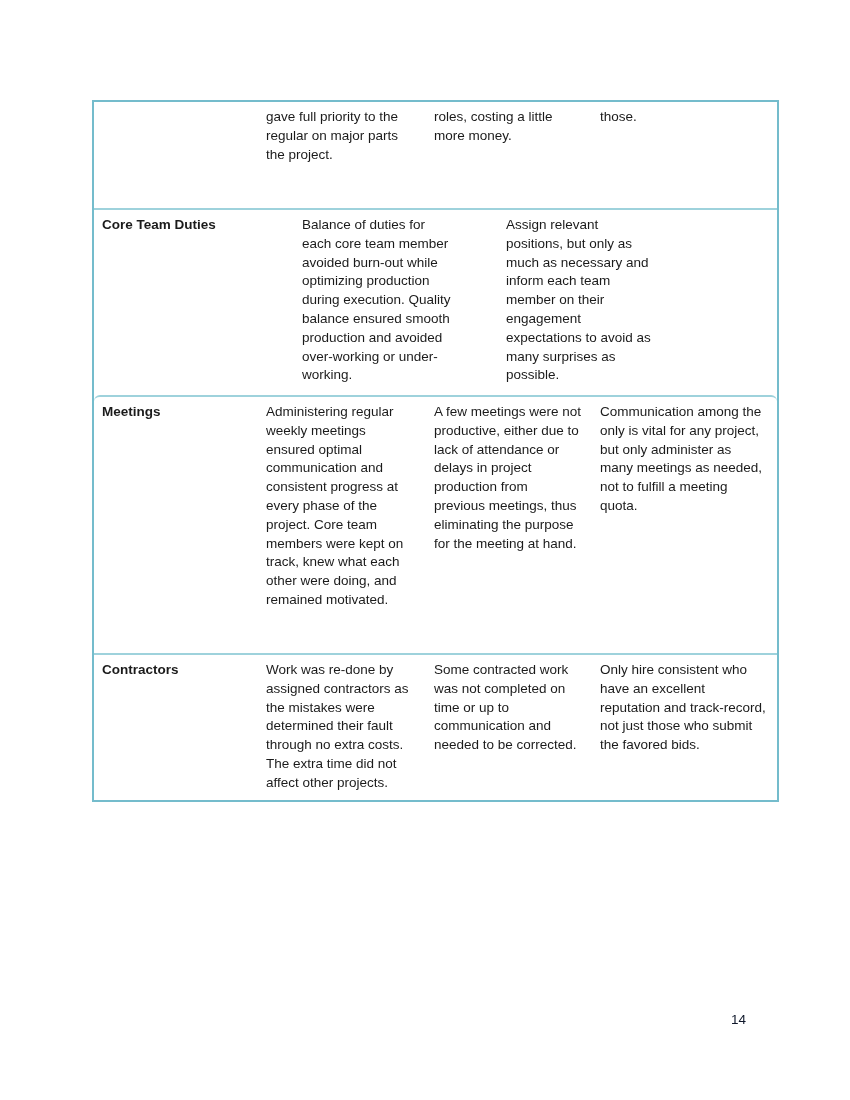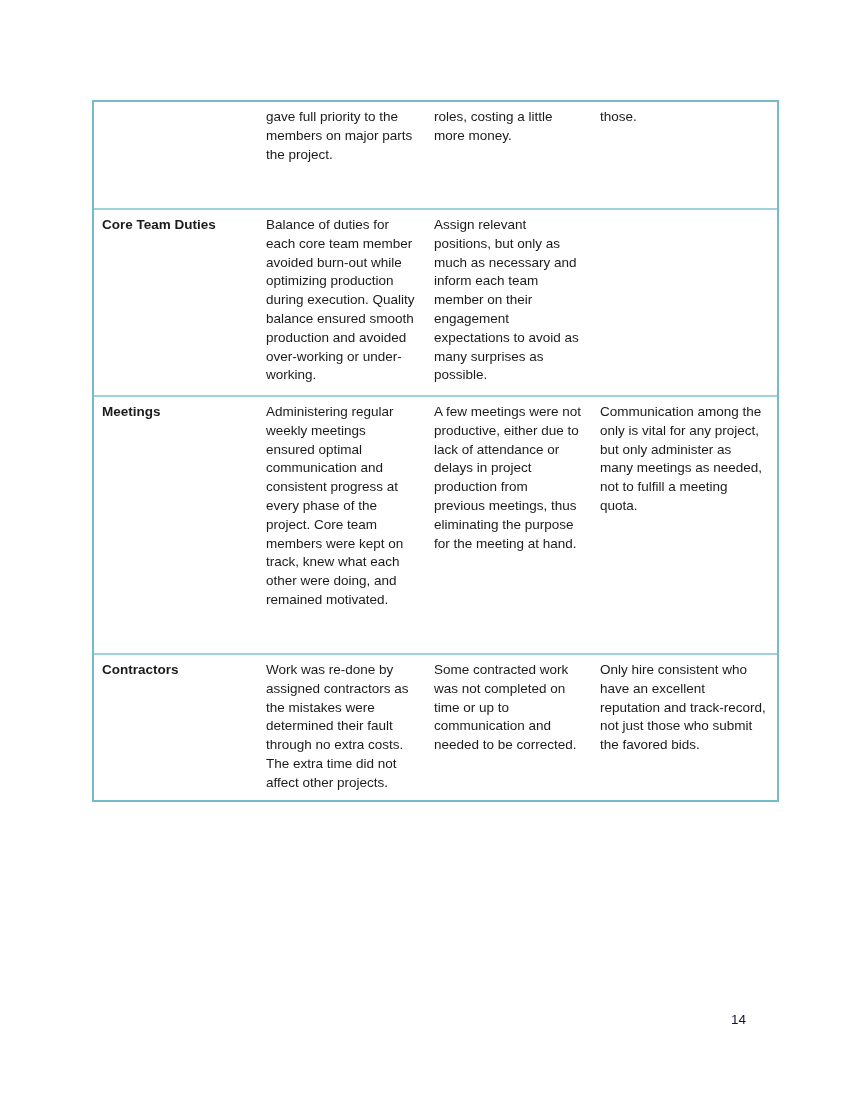--- a/index.html
+++ b/index.html
@@ -20,22 +20,22 @@
     width: 687px;
     border: 2px solid #74bccc;
     background: #ffffff;
   }
   .t-row {
     display: grid;
     grid-template-columns: 164px 168px 166px 1fr;
   }
   .t-row + .t-row { border-top: 2px solid #9ed2dc; }
   .row-0 { height: 106px; }
-  .row-1 { height: 187px; }
-  .row-2 { height: 258px; }
+  .row-1 { height: 187px; gap: 36px; }
+  .row-2 { height: 258px; border-radius: 6px; }
   .row-3 { height: 147px; }
   .t-cell {
     padding: 6px 10px 4px 8px;
     font-size: 13.5px;
     line-height: 18.8px;
     overflow: hidden;
   }
   .c-label { font-weight: bold; }
   .page-number {
     position: absolute;
@@ -48,21 +48,21 @@
 </style>
 </head>
 <body>
 
 <div class="page">
 
   <div class="doc-table">
 
     <div class="t-row row-0">
       <div class="t-cell c-label"></div>
-      <div class="t-cell">gave full priority to the members on major parts the project.</div>
+      <div class="t-cell">gave full priority to the regular on major parts the project.</div>
       <div class="t-cell">roles, costing a little more money.</div>
       <div class="t-cell">those.</div>
     </div>
 
     <div class="t-row row-1">
       <div class="t-cell c-label">Core Team Duties</div>
       <div class="t-cell">Balance of duties for each core team member avoided burn-out while optimizing production during execution. Quality balance ensured smooth production and avoided over-working or under-working.</div>
       <div class="t-cell">Assign relevant positions, but only as much as necessary and inform each team member on their engagement expectations to avoid as many surprises as possible.</div>
     </div>
 

